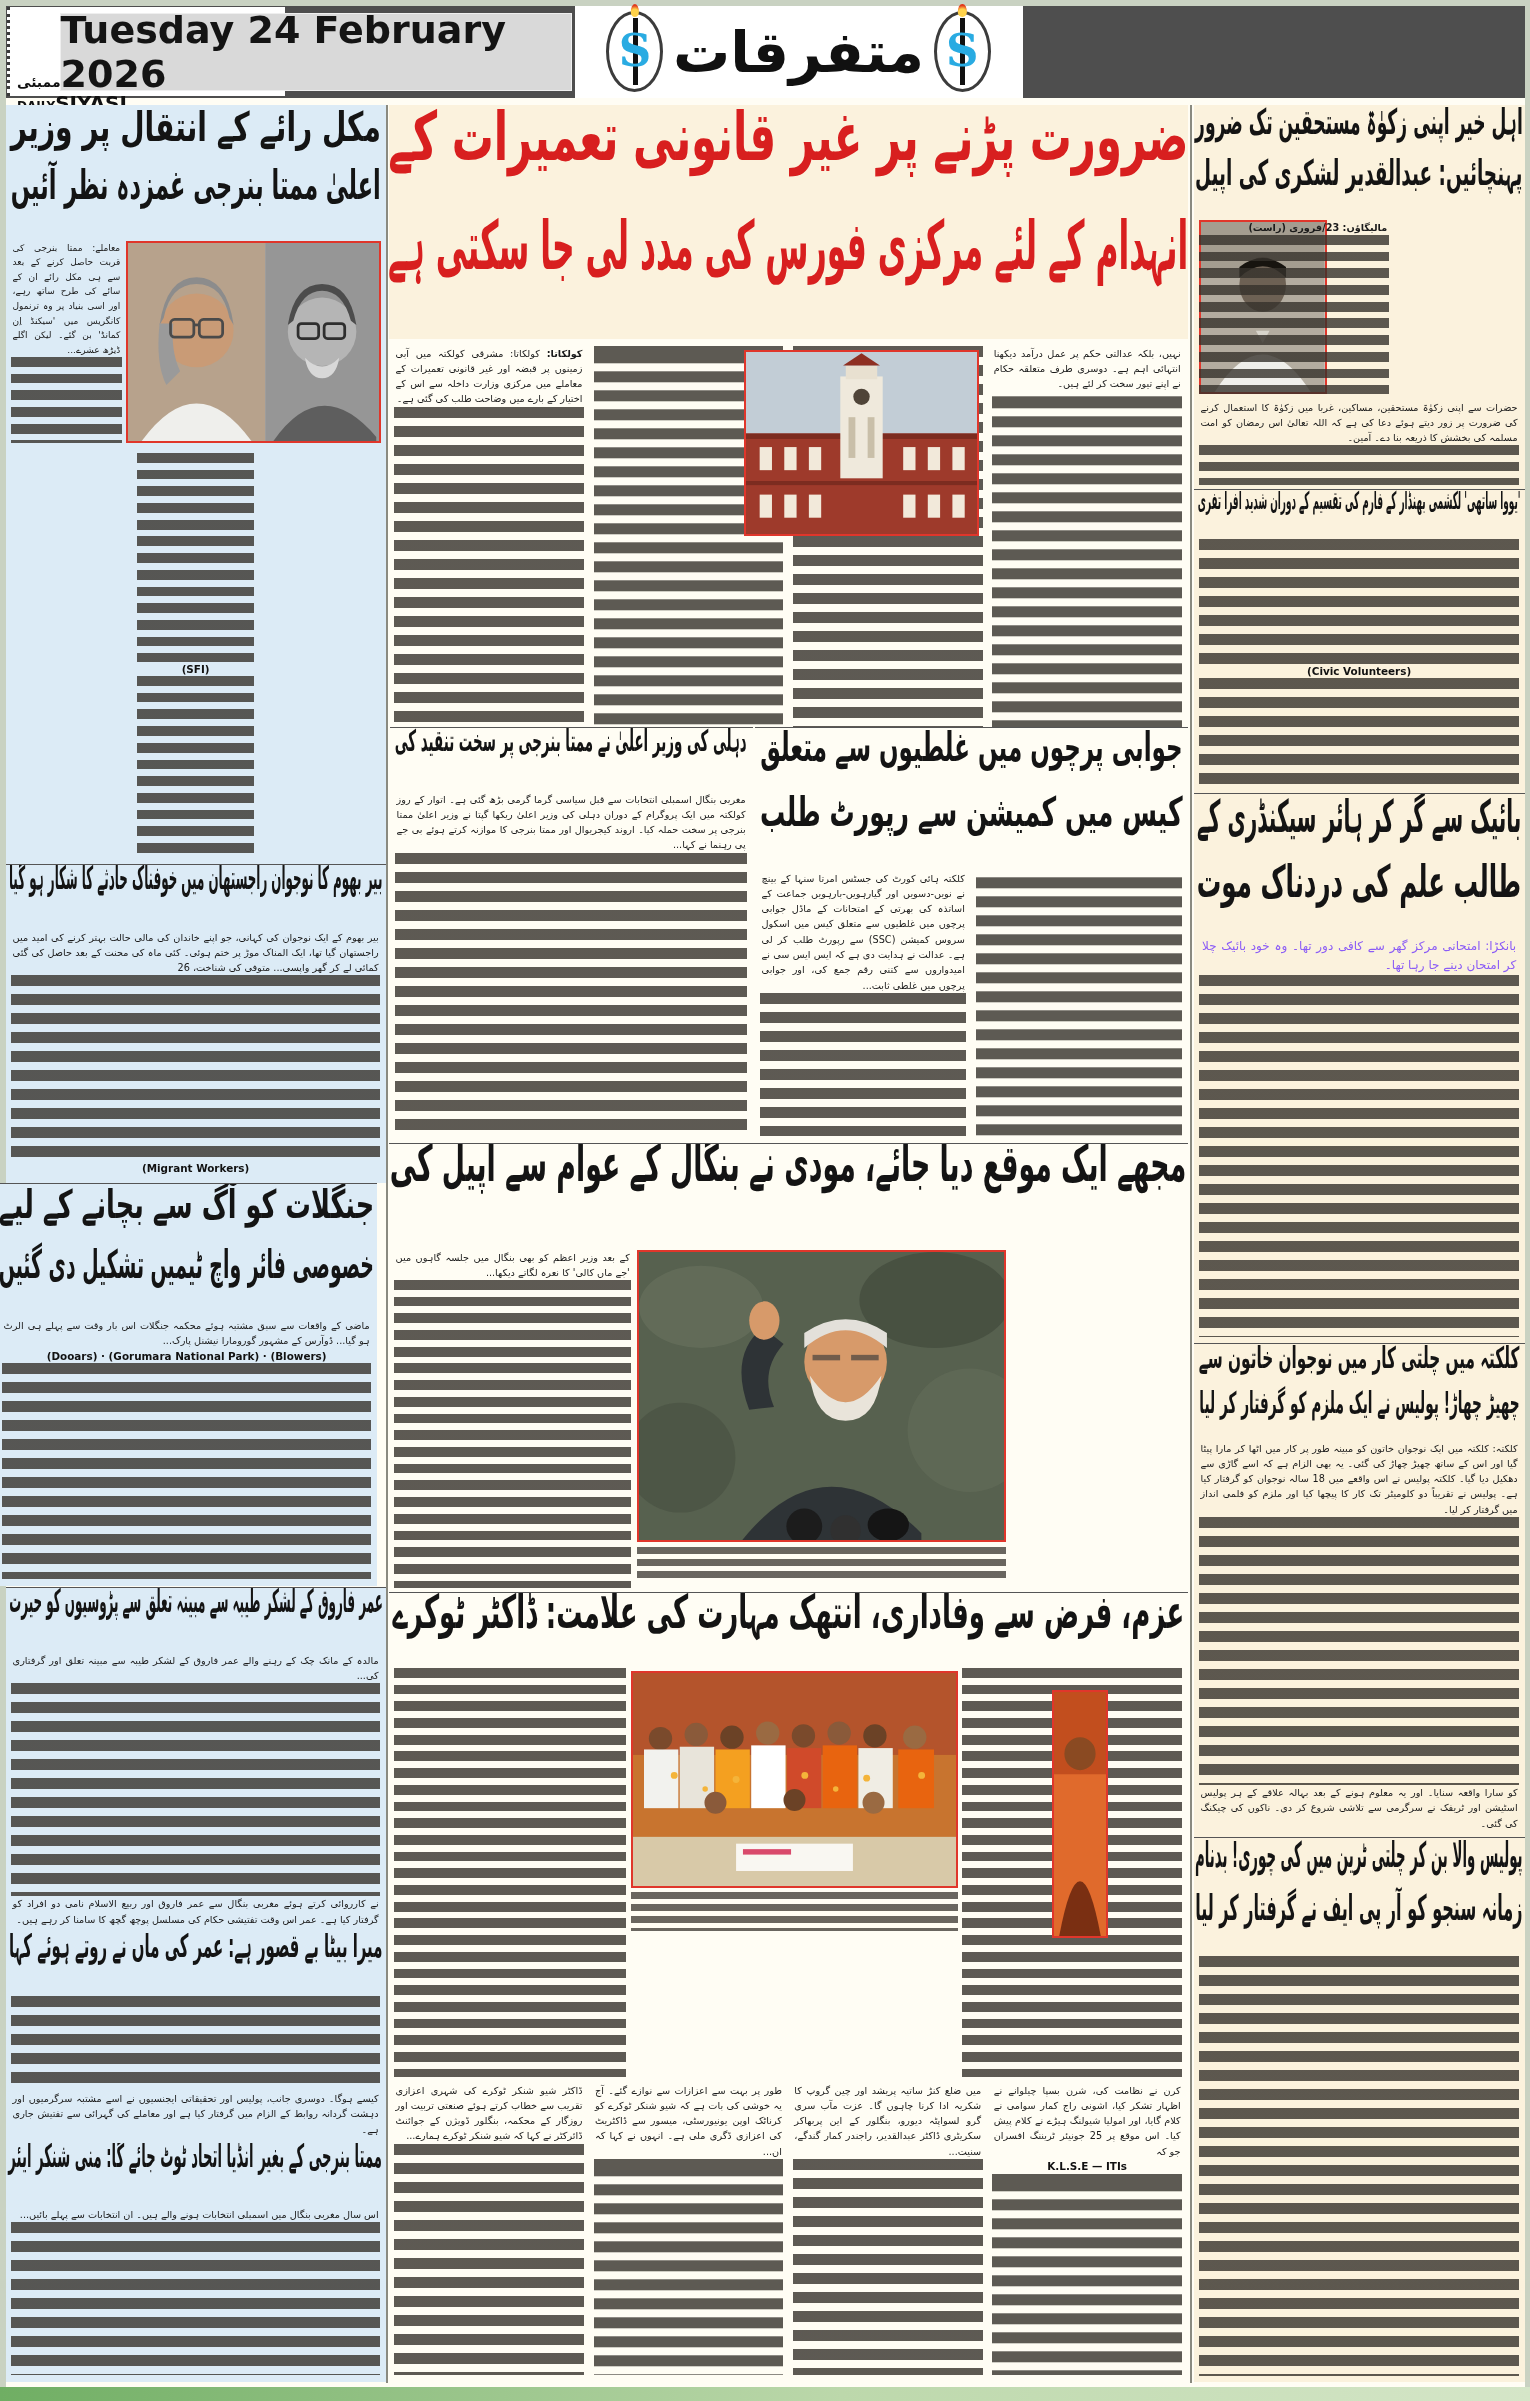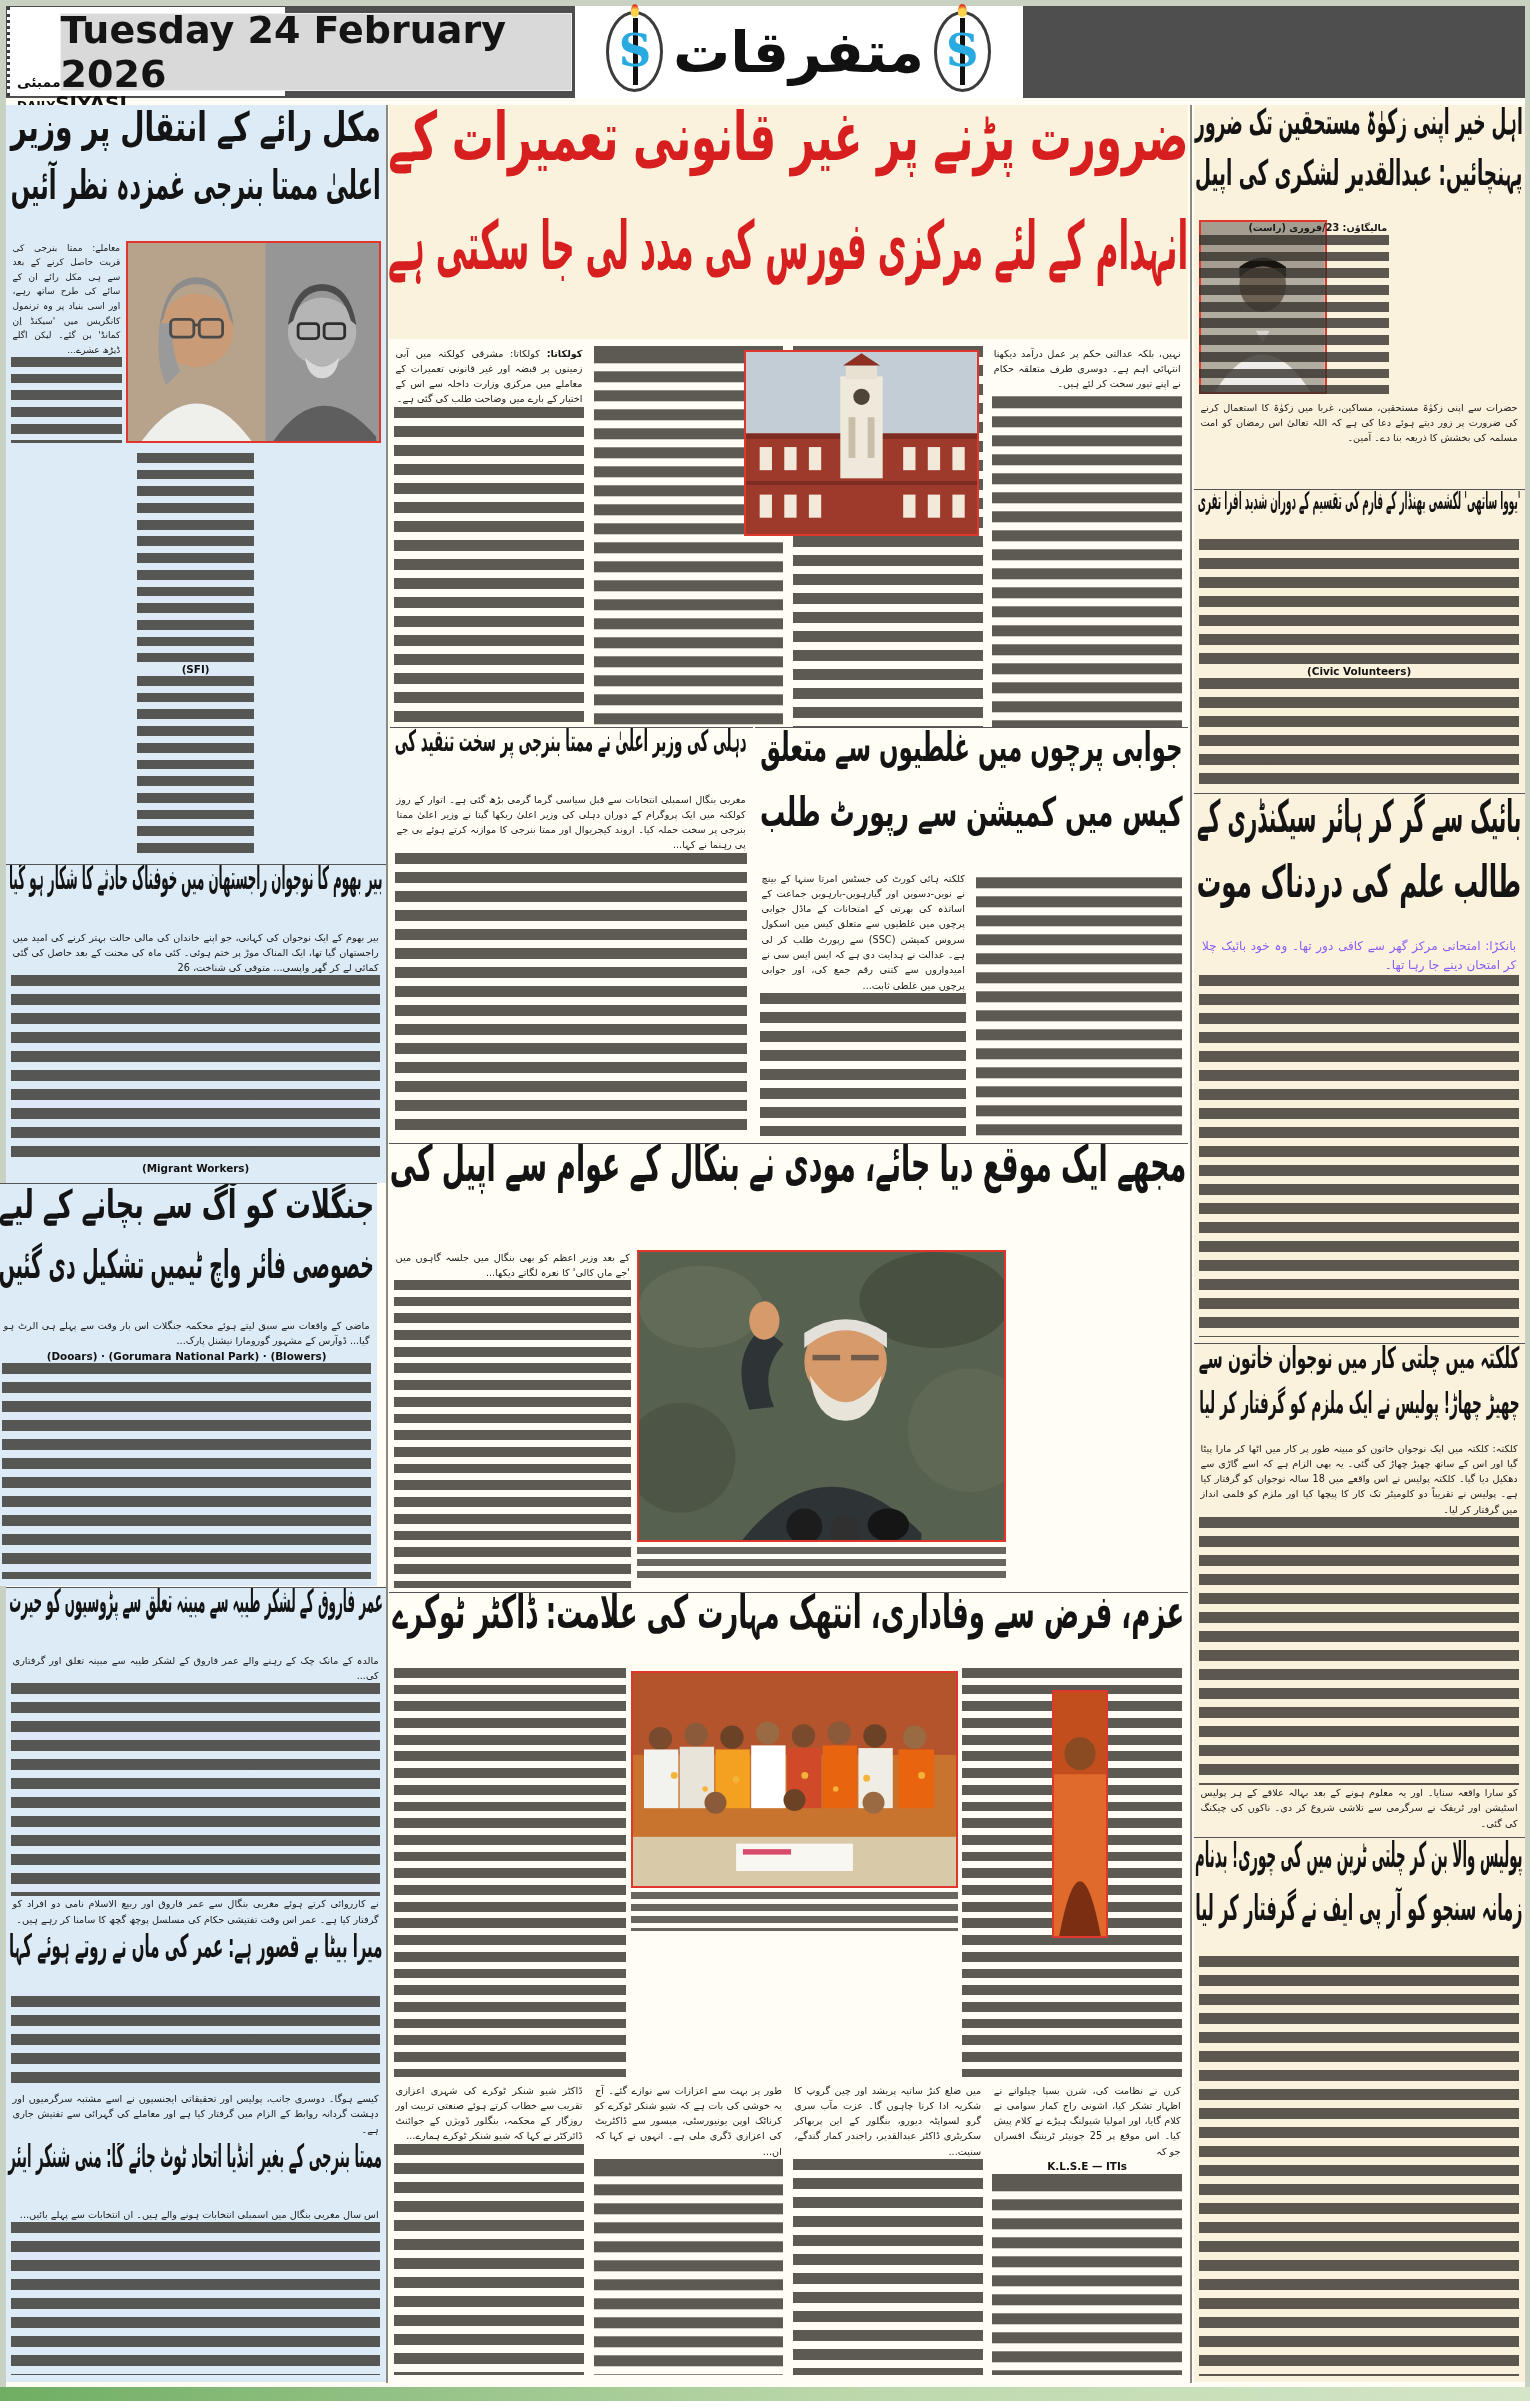--- a/index.html
+++ b/index.html
@@ -103,21 +103,21 @@
         <ellipse cx="90" cy="92" rx="34" ry="40" fill="#6d6154"></ellipse>
             <path d="M56 82 q34 -34 68 0 l0 -16 q-34 -26 -68 0 z" fill="#17140f"></path>
         <path d="M20 250 q70 -110 140 0 z" fill="#efeeea"></path>
             <path d="M80 160 l10 18 l10 -18 z" fill="#d8d5cc"></path>
       </svg>
     </div>
     <div style="position:absolute;right:136px;left:5.6px;top:115px;height:174px;display:flex;flex-direction:column">
       <div class="lead-sm dateline">مالیگاؤں: 23/فروری (راست)</div>
       <div class="g-n fill"></div>
     </div>
-    <div style="position:absolute;right:5.6px;left:5.6px;top:295px;height:85px;display:flex;flex-direction:row">
+    <div style="position:absolute;right:5.6px;left:5.6px;top:295px;height:85px;display:flex;flex-direction:column">
       <div class="lead-sm">حضرات سے اپنی زکوٰۃ مستحقین، مساکین، غربا میں زکوٰۃ کا استعمال کرنے کی ضرورت پر زور دیتے ہوئے دعا کی ہے کہ اللہ تعالیٰ اس رمضان کو امت مسلمہ کی بخشش کا ذریعہ بنا دے۔ آمین۔</div>
       <div class="g-n fill"></div>
     </div>
   </div>
 
   <div class="sec bg-cream" style="right:0;top:483px;width:331px;height:305px;border-top:1.4px solid #555">
     <div class="hlrow" style="height:45px">
           <span class="fit" style="font-size: 18px; transform: scale(0.493122, 1.35);">'یووا ساتھی' لکشمی بھنڈار کے فارم کی تقسیم کے دوران شدید افرا تفری</span>
         </div>
     <div style="position:absolute;right:5.6px;left:5.6px;top:49px;bottom:5.6px;display:flex;flex-direction:column">
@@ -424,21 +424,21 @@
   <div class="sec bg-blue" style="right:1148px;top:1177px;width:380px;height:403px;border-top:1.4px solid #555">
     <div style="height:128px;padding-top:4.2px">
       <div class="hlrow" style="height:60px">
             <span class="fit" style="font-size: 28px; transform: scale(0.913118, 1.4);">جنگلات کو آگ سے بچانے کے لیے</span>
           </div>
       <div class="hlrow" style="height:60px">
             <span class="fit" style="font-size: 28px; transform: scale(0.674214, 1.4);">خصوصی فائر واچ ٹیمیں تشکیل دی گئیں</span>
           </div>
     </div>
     <div style="position:absolute;right:5.6px;left:5.6px;top:134px;bottom:7px;display:flex;flex-direction:column">
-      <div class="lead-sm">ماضی کے واقعات سے سبق لیتے ہوئے محکمہ جنگلات اس بار وقت سے پہلے ہی الرٹ ہو گیا... ڈوآرس کے مشہور گورومارا نیشنل پارک...</div>
+      <div class="lead-sm">ماضی کے واقعات سے سبق مشتبہ ہوئے محکمہ جنگلات اس بار وقت سے پہلے ہی الرٹ ہو گیا... ڈوآرس کے مشہور گورومارا نیشنل پارک...</div>
       <div class="eng">(Dooars) · (Gorumara National Park) · (Blowers)</div>
       <div class="g fill"></div>
     </div>
   </div>
 
   <div class="sec bg-blue" style="right:1139px;top:1581px;width:380px;height:346px;border-top:1.4px solid #555">
     <div class="hlrow" style="height:61px">
           <span class="fit" style="font-size: 23px; transform: scale(0.518877, 1.4);">عمر فاروق کے لشکر طیبہ سے مبینہ تعلق سے پڑوسیوں کو حیرت</span>
         </div>
     <div style="position:absolute;right:5.6px;left:5.6px;top:65px;bottom:5.6px;display:flex;flex-direction:column">

